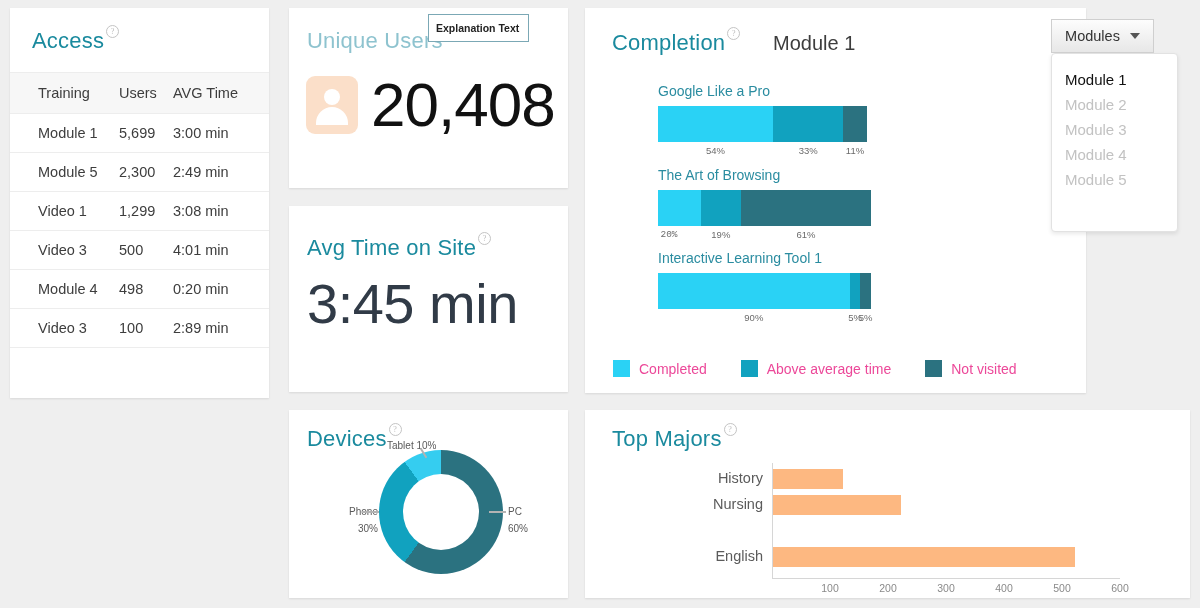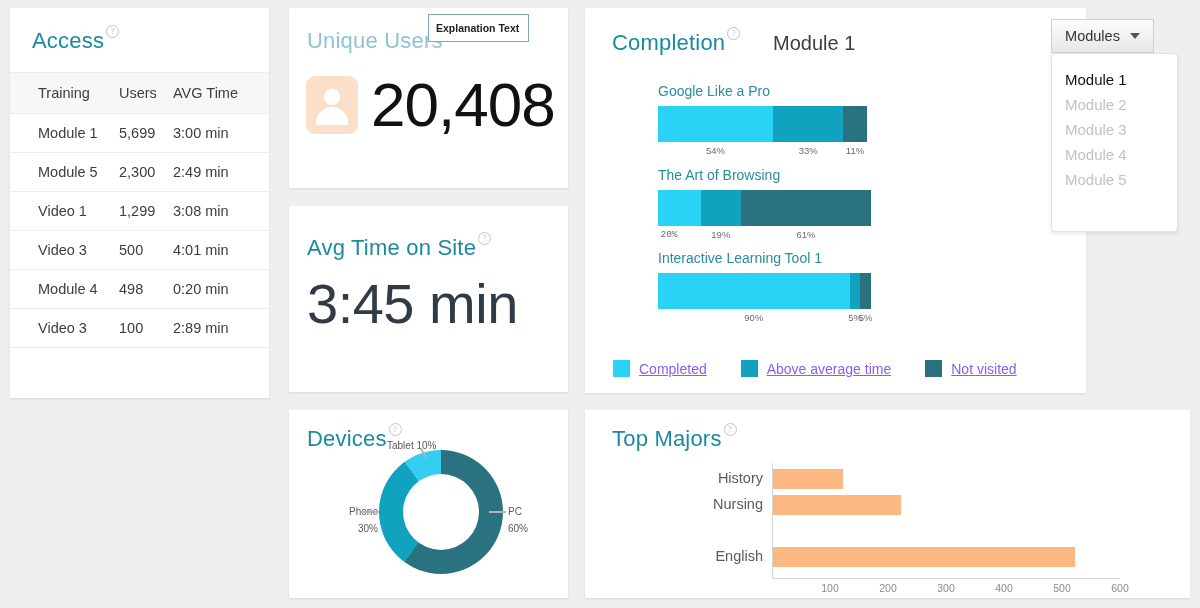--- a/index.html
+++ b/index.html
@@ -177,22 +177,21 @@
     left: 28px;
     top: 352px;
     display: flex;
     align-items: center;
   }
   #legend .legend-item {
     display: flex;
     align-items: center;
     margin-right: 34px;
     font-size: 14px;
-    color: #8b5cf6;
-    text-decoration: underline;
+    color: #ec4899;
   }
   #legend .swatch {
     width: 17px; height: 17px; margin-right: 9px;
   }
 
   
   #modules-button {
     position: absolute;
     left: 1051px;
     top: 19px;

